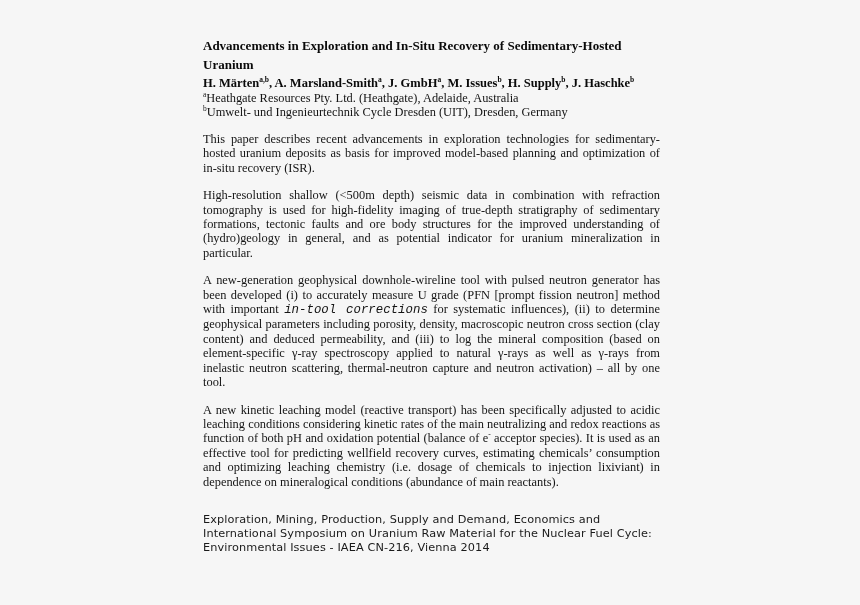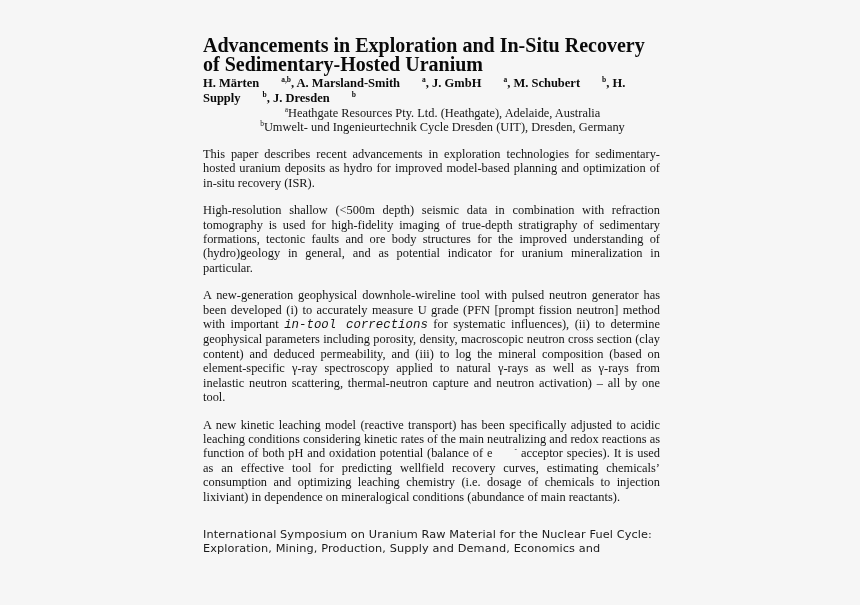--- a/index.html
+++ b/index.html
@@ -12,82 +12,81 @@
     font-family: "Liberation Serif", serif;
     color: #141414;
   }
   .doc {
     position: absolute;
     left: 203px;
     top: 36px;
     width: 457px;
   }
   .title {
-    font-size: 20px;
+    font-size: 13px;
     font-weight: bold;
     line-height: 19px;
     margin: 0 0 2px 0;
     color: #0a0a0a;
   }
   .authors {
     font-size: 12.5px;
     font-weight: bold;
     line-height: 15px;
     margin: 0;
     color: #0a0a0a;
   }
   .affil {
     font-size: 12.4px;
     line-height: 14px;
     margin: 0;
-    text-align: center;
   }
   .para {
     font-size: 12.4px;
     line-height: 14.4px;
     text-align: justify;
     margin: 13px 0 0 0;
   }
   .para i { font-style: italic; font-family: Liberation Mono, monospace; }
   sup {
     font-size: 0.6em;
     vertical-align: super;
     line-height: 0;
-    margin-left: 22px;
   }
   .footer {
     margin-top: 24px;
     font-family: "DejaVu Sans", sans-serif;
     font-size: 11.3px;
     line-height: 14.2px;
     color: #1a1a1a;
     letter-spacing: 0.1px;
   }
   .footer div { white-space: nowrap; }
 </style>
 </head>
 <body>
 
 <div class="doc">
 
   <h1 class="title">Advancements in Exploration and In-Situ Recovery of Sedimentary-Hosted Uranium</h1>
 
-  <p class="authors"><span>H. Märten</span><sup>a,b</sup><span>, A. Marsland-Smith</span><sup>a</sup><span>, J. GmbH</span><sup>a</sup><span>, M. Schubert</span><sup>b</sup><span>, H. Supply</span><sup>b</sup><span>, J. Dresden</span><sup>b</sup></p>
+  <p class="authors"><span>H. Märten</span><sup>a,b</sup><span>, A. Marsland-Smith</span><sup>a</sup><span>, J. GmbH</span><sup>a</sup><span>, M. Issues</span><sup>b</sup><span>, H. Supply</span><sup>b</sup><span>, J. Haschke</span><sup>b</sup></p>
 
   <p class="affil"><sup>a</sup><span>Heathgate Resources Pty. Ltd. (Heathgate), Adelaide, Australia</span></p>
 
   <p class="affil"><sup>b</sup><span>Umwelt- und Ingenieurtechnik Cycle Dresden (UIT), Dresden, Germany</span></p>
 
-  <p class="para"><span>This paper describes recent advancements in exploration technologies for sedimentary-hosted uranium deposits as hydro for improved model-based planning and optimization of in-situ recovery (ISR).</span></p>
+  <p class="para"><span>This paper describes recent advancements in exploration technologies for sedimentary-hosted uranium deposits as basis for improved model-based planning and optimization of in-situ recovery (ISR).</span></p>
 
   <p class="para"><span>High-resolution shallow (&lt;500m depth) seismic data in combination with refraction tomography is used for high-fidelity imaging of true-depth stratigraphy of sedimentary formations, tectonic faults and ore body structures for the improved understanding of (hydro)geology in general, and as potential indicator for uranium mineralization in particular.</span></p>
 
   <p class="para"><span>A new-generation geophysical downhole-wireline tool with pulsed neutron generator has been developed (i) to accurately measure U grade (PFN [prompt fission neutron] method with important </span><i>in-tool corrections</i><span> for systematic influences), (ii) to determine geophysical parameters including porosity, density, macroscopic neutron cross section (clay content) and deduced permeability, and (iii) to log the mineral composition (based on element-specific γ-ray spectroscopy applied to natural γ-rays as well as γ-rays from inelastic neutron scattering, thermal-neutron capture and neutron activation) – all by one tool.</span></p>
 
 
   <p class="para"><span>A new kinetic leaching model (reactive transport) has been specifically adjusted to acidic leaching conditions considering kinetic rates of the main neutralizing and redox reactions as function of both pH and oxidation potential (balance of e</span><sup>-</sup><span> acceptor species). It is used as an effective tool for predicting wellfield recovery curves, estimating chemicals’ consumption and optimizing leaching chemistry (i.e. dosage of chemicals to injection lixiviant) in dependence on mineralogical conditions (abundance of main reactants).</span></p>
 
   <div class="footer">
+    <div>Exploration, Mining, Production, Supply and Demand, Economics and</div>
     <div>International Symposium on Uranium Raw Material for the Nuclear Fuel Cycle:</div>
-    <div>Exploration, Mining, Production, Supply and Demand, Economics and</div>
+    <div>Environmental Issues - IAEA CN-216, Vienna 2014</div>
   </div>
 
 </div>
 
 </body></html>

